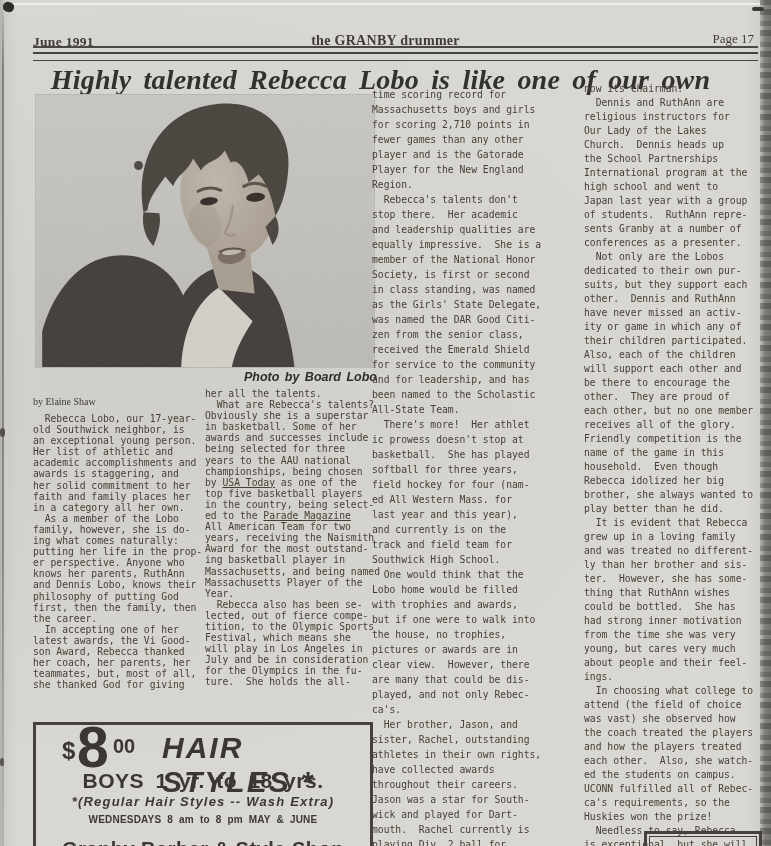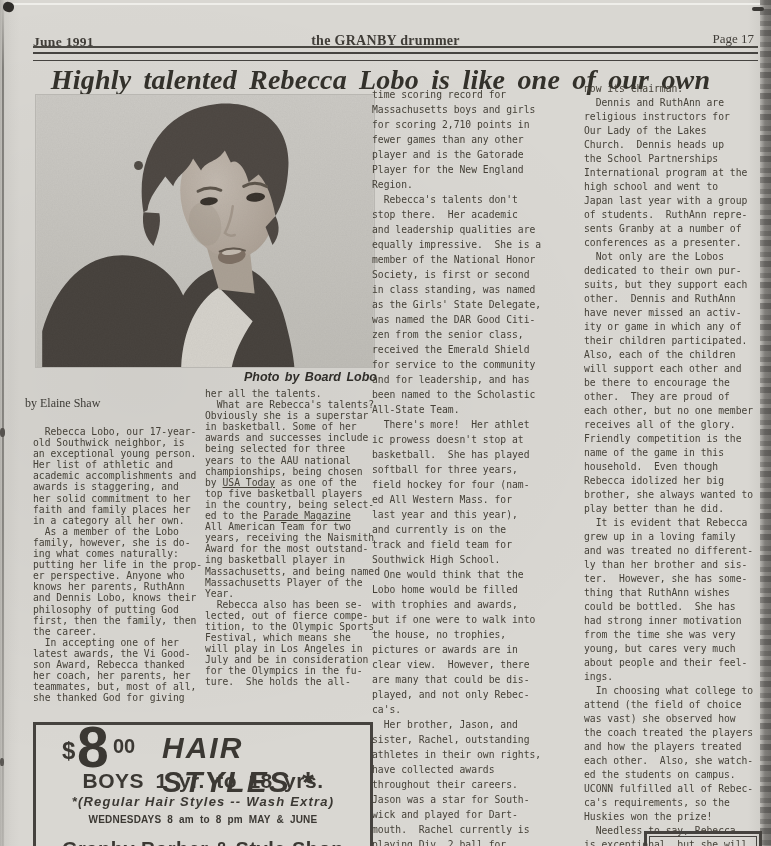--- a/index.html
+++ b/index.html
@@ -34,27 +34,27 @@
     border-top:2.5px solid #454340;border-bottom:1.5px solid #454340;}
 
   .headline{position:absolute;left:0;right:10px;top:56px;margin:8px;text-align:center;
     font-size:28px;font-style:italic;font-weight:600;color:#33312b;word-spacing:5px;letter-spacing:0.2px;}
 
   .photo{position:absolute;left:35px;top:94px;width:340px;height:274px;margin:0;
     border:1px solid #b9b7b2;box-sizing:border-box;overflow:hidden;}
   .photo svg{display:block;}
   .photo-credit{position:absolute;left:200px;top:370px;width:177px;text-align:right;
     font-family:"Liberation Sans",sans-serif;font-style:italic;font-weight:bold;font-size:12.5px;color:#2f2d29;word-spacing:2px;}
-  .byline{position:absolute;left:25px;top:396px;font-size:12px;color:#3c3a35;}
+  .byline{position:absolute;left:33px;top:396px;font-size:10px;color:#3c3a35;}
 
   .colbody{position:absolute;white-space:pre-wrap;
     font-family:"DejaVu Sans Mono","Liberation Mono",monospace;
     font-size:9.7px;color:#454138;}
   .colbody u{text-underline-offset:1px;}
-  .col1{left:33px;top:426px;width:176px;line-height:11.1px;}
+  .col1{left:33px;top:413px;width:176px;line-height:11.1px;}
   .col2{left:205px;top:388px;width:184px;line-height:11.1px;}
   .col3{left:372px;top:87px;width:182px;line-height:15px;}
   .col4{left:584px;top:82px;width:184px;line-height:14px;}
 
   .ad-box{position:absolute;left:33px;top:722px;width:340px;height:130px;
     border:3px solid #45423e;box-sizing:border-box;
     font-family:"Liberation Sans",sans-serif;color:#3b3833;}
   .ad-dollar{position:absolute;left:26px;top:12px;font-size:24px;font-weight:bold;}
   .ad-amount{position:absolute;left:41px;top:-6px;font-size:57px;font-weight:bold;line-height:1;}
   .ad-cents{position:absolute;left:77px;top:10px;font-size:20px;font-weight:bold;}

